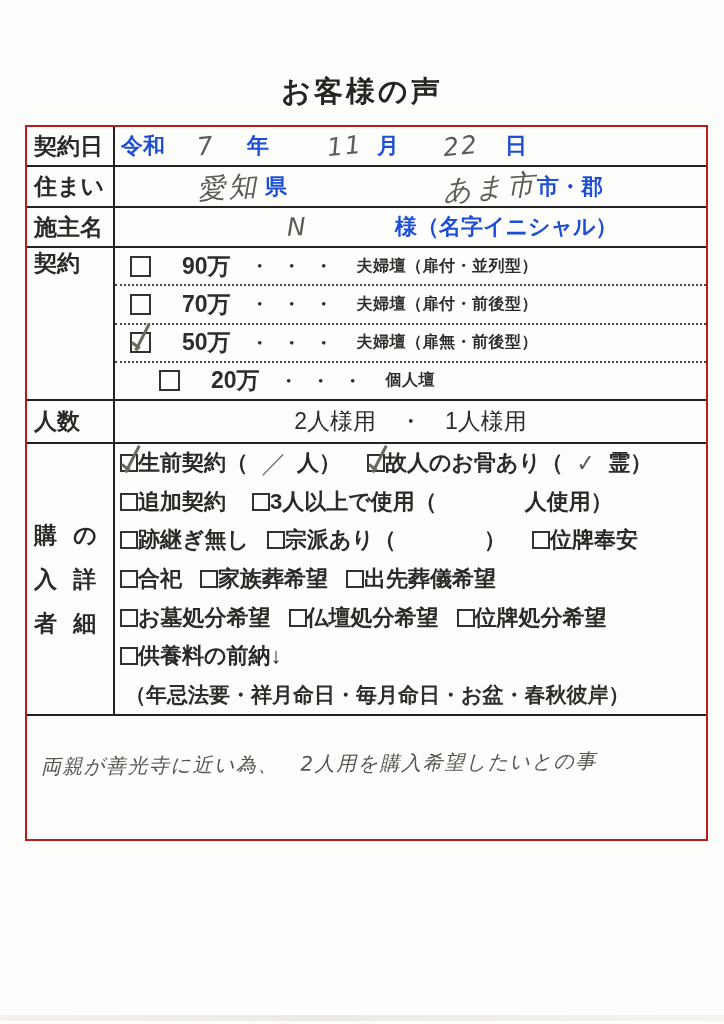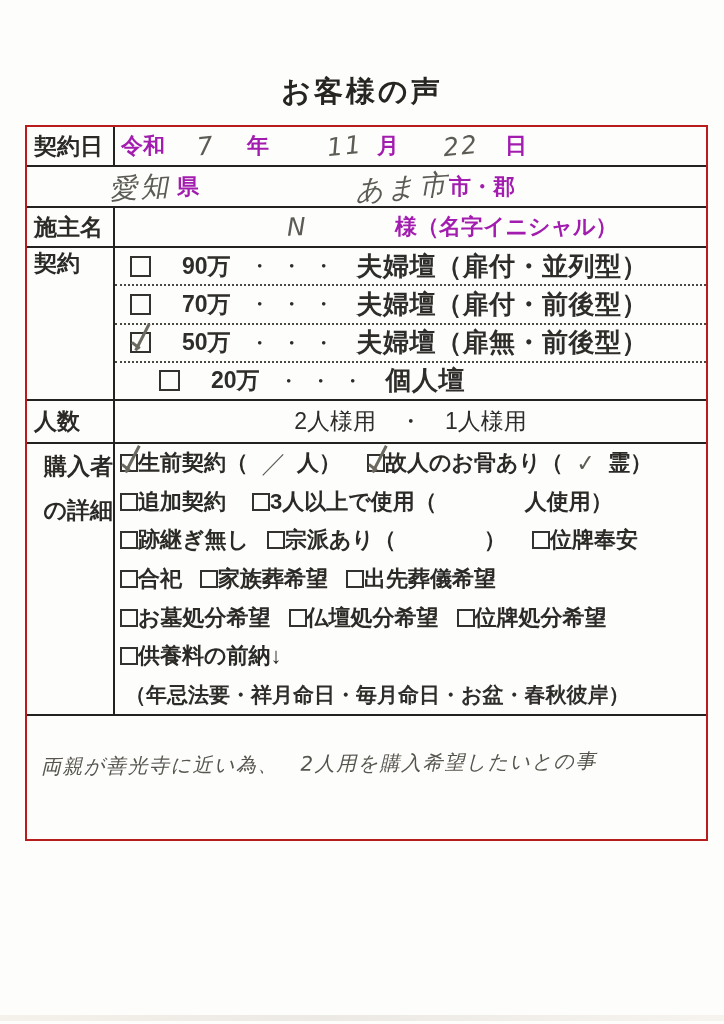--- a/index.html
+++ b/index.html
@@ -19,25 +19,25 @@
     display:flex;flex-direction:column;background:#fdfdfb;
   }
   .row{display:flex;border-bottom:2px solid #232220;box-sizing:border-box;}
   .row:last-child{border-bottom:none;}
   .lbl{
     width:88px;min-width:88px;border-right:2px solid #232220;box-sizing:border-box;
     font-weight:700;font-size:23px;padding-left:7px;
     display:flex;align-items:center;letter-spacing:0px;color:#2b2a27;
   }
   .lbl.top{align-items:flex-start;}
-  .lbl.two{flex-direction:column;align-items:flex-end;justify-content:flex-start;line-height:44px;}
+  .lbl.two{align-items:center;justify-content:flex-start;line-height:44px;}
   .cnt{flex:1;position:relative;box-sizing:border-box;}
   .p{
     position:absolute;top:50%;transform:translateY(-50%);
-    font-weight:700;font-size:22px;white-space:nowrap;color:#a21caf;
+    font-weight:700;font-size:22px;white-space:nowrap;color:#1d4ed8;
   }
   .hand{
     color:#5d5b55;font-style:italic;
     font-family:"DejaVu Sans",sans-serif;white-space:nowrap;
   }
   .hand.abs{position:absolute;top:50%;}
   .hnum{font-size:25px;transform:translateY(-50%) rotate(-6deg);letter-spacing:2px;}
   .hkanji{font-size:28px;transform:translateY(-48%) rotate(-4deg);letter-spacing:3px;}
   .hname{font-size:25px;transform:translateY(-50%) rotate(-2deg);}
   
@@ -56,21 +56,21 @@
     left:-1px;top:10px;transform:rotate(38deg);
   }
   
   .copt{
     flex:1;display:flex;align-items:center;padding-left:15px;
     border-bottom:2px dotted #4a4842;box-sizing:border-box;
   }
   .copt:last-child{border-bottom:none;padding-left:44px;}
   .price{margin-left:31px;font-weight:700;font-size:23px;}
   .dots{margin:0 10px 0 20px;font-weight:700;font-size:18px;letter-spacing:14px;}
-  .desc{font-weight:700;font-size:26px;letter-spacing:0.5px;}
+  .desc{font-weight:700;font-size:16px;letter-spacing:0.5px;}
   
   .center-cnt{display:flex;align-items:center;justify-content:center;font-weight:400;font-size:23px;}
   
   .pcnt{display:flex;flex-direction:column;}
   .pline{flex:1;display:flex;align-items:center;padding-left:5px;}
   .pitem{display:flex;align-items:center;white-space:nowrap;}
   .pitem .txt{font-weight:700;font-size:22px;letter-spacing:0px;color:#2b2a27;}
   .gap24{margin-right:26px;}
   .gap16{margin-right:18px;}
   .hand.inline1{font-size:23px;padding:0 13px;transform:rotate(-5deg);}
@@ -101,20 +101,21 @@
       <span class="hand abs hnum" style="left:82px">7</span>
       <span class="p" style="left:132px">年</span>
       <span class="hand abs hnum" style="left:212px">11</span>
       <span class="p" style="left:262px">月</span>
       <span class="hand abs hnum" style="left:328px">22</span>
       <span class="p" style="left:390px">日</span>
     </div>
   </div>
 
   <div class="row" style="height:41px">
+    <div class="lbl">住まい</div>
     <div class="cnt">
       <span class="hand abs hkanji" style="left:82px">愛知</span>
       <span class="p" style="left:150px">県</span>
       <span class="hand abs hkanji" style="left:328px">あま市</span>
       <span class="p" style="left:422px">市・郡</span>
     </div>
   </div>
 
   <div class="row" style="height:40px">
     <div class="lbl">施主名</div>

